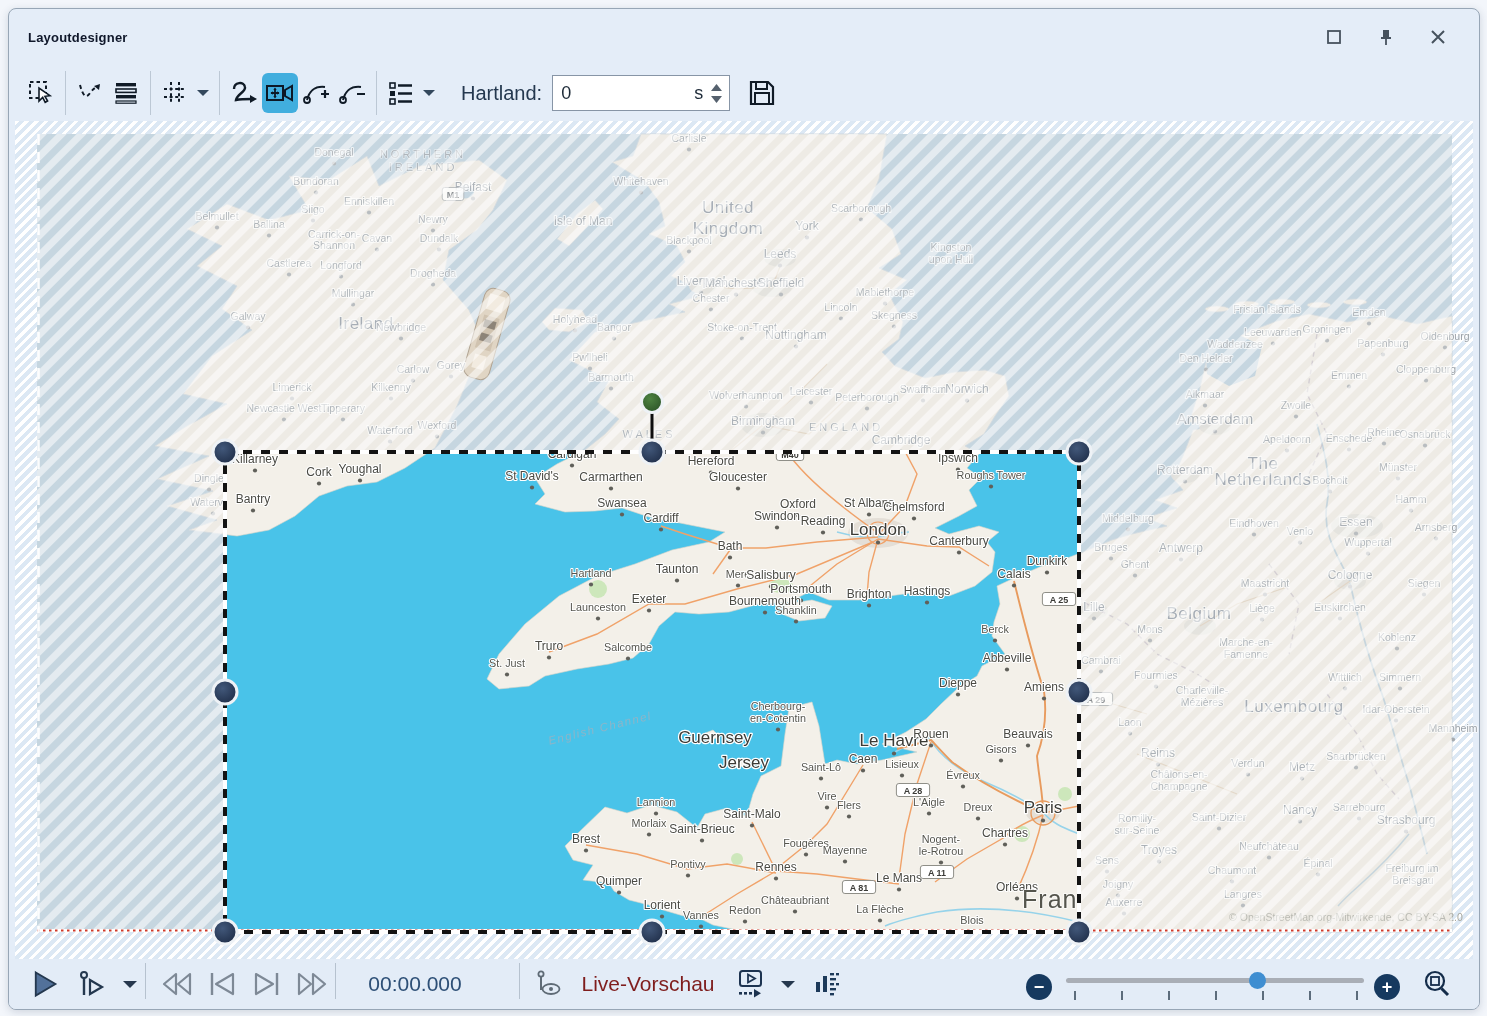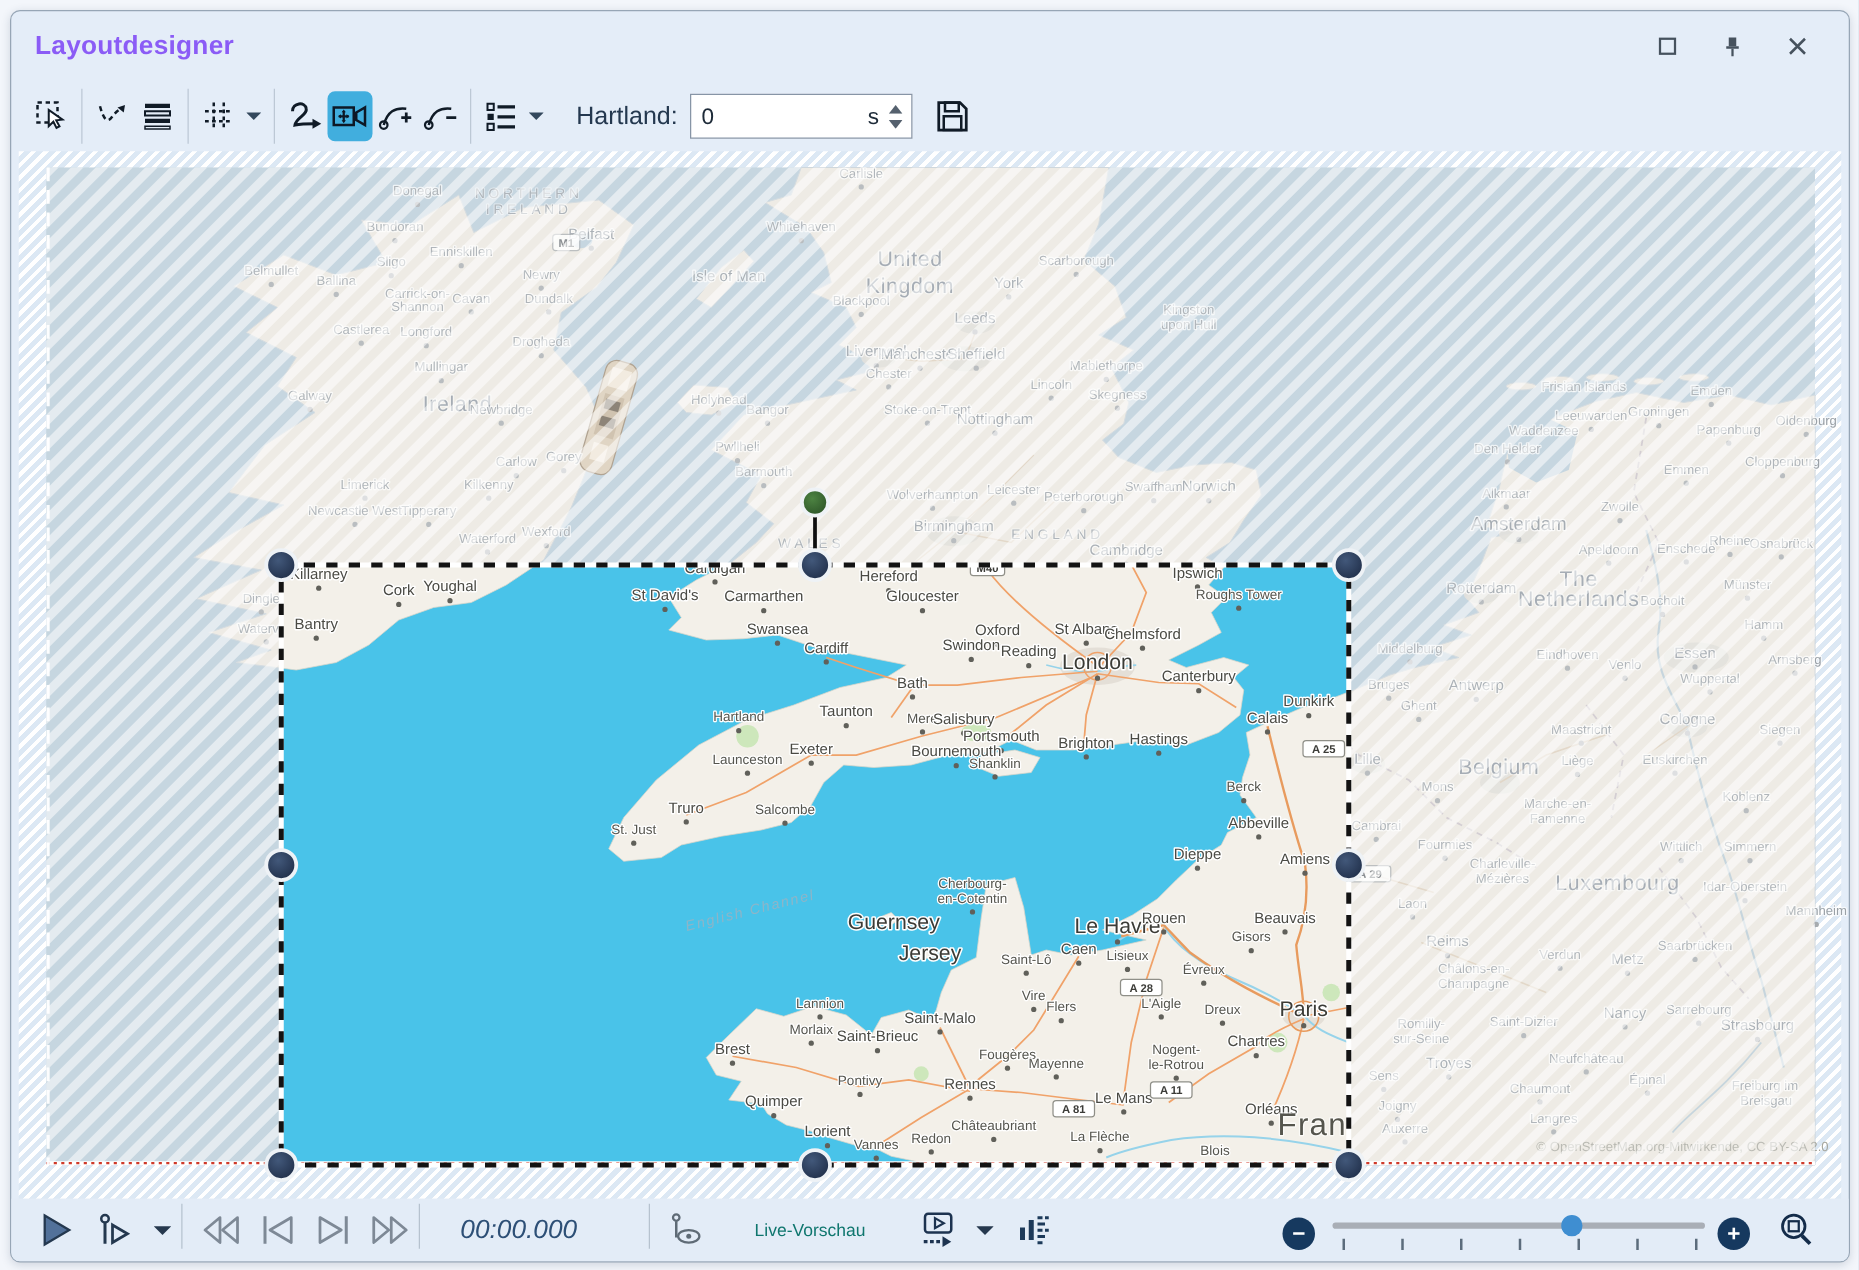--- a/index.html
+++ b/index.html
@@ -1,40 +1,40 @@
 <!DOCTYPE html>
 <html><head>
 <meta charset="utf-8">
 <style>
   html,body{margin:0;padding:0;}
   body{width:1487px;height:1016px;background:#f3f6fb;font-family:"Liberation Sans",sans-serif;position:relative;overflow:hidden;}
   .window{position:absolute;left:8px;top:8px;width:1470px;height:1000px;background:#e4edf8;border:1.5px solid #97a6b6;border-radius:8px;box-shadow:0 2px 8px rgba(40,60,90,.18);overflow:hidden;}
   .titlebar{position:absolute;left:0;top:0;right:0;height:56px;display:flex;align-items:center;}
-  .title{margin-left:19px;font-size:21px;font-weight:bold;color:#8b5cf6;letter-spacing:.2px;}
+  .title{margin-left:19px;font-size:13px;font-weight:bold;color:#0f172a;letter-spacing:.2px;}
   .winbtns{margin-left:auto;margin-right:30px;display:flex;gap:30px;align-items:center;}
   .winbtn{width:22px;height:22px;display:flex;align-items:center;justify-content:center;cursor:pointer;}
   .toolbar{position:absolute;left:0;top:56px;right:0;height:56px;display:flex;align-items:center;}
   .tbtn{width:36px;height:40px;display:flex;align-items:center;justify-content:center;border-radius:6px;flex:none;}
   .tbtn.active{background:#41aede;}
   .tsep{width:1px;height:44px;background:#bcc8d5;margin:0 6px;flex:none;}
   .tcaret{width:20px;height:40px;display:flex;align-items:center;justify-content:center;flex:none;}
   .zlabel{font-size:20px;color:#24384f;margin:0 10px 0 22px;}
   .zfield{width:176px;height:34px;background:#fff;border:1px solid #8795a6;display:flex;align-items:center;}
   .zfield input{border:none;outline:none;width:100px;font-size:18px;color:#1d2a38;padding-left:8px;background:transparent;font-family:"Liberation Sans",sans-serif;}
   .zunit{font-size:18px;color:#1d2a38;margin-left:auto;}
   .spin{width:26px;height:32px;display:flex;flex-direction:column;align-items:center;justify-content:center;gap:5px;}
   .spin svg{display:block;}
   .savebtn{margin-left:14px;width:36px;height:40px;display:flex;align-items:center;justify-content:center;}
   .canvas-area{position:absolute;left:6px;top:112px;right:6px;bottom:50px;background:repeating-linear-gradient(135deg,#ffffff 0 3px,#dce8f4 3px 7px);}
   #mapsvg{position:absolute;left:22px;top:13px;overflow:visible;}
   .bottombar{position:absolute;left:0;bottom:0;right:0;height:50px;background:#e3ecf7;}
   .bb{position:absolute;top:0;height:44px;display:flex;align-items:center;justify-content:center;}
   .bsep{position:absolute;top:4px;width:1px;height:36px;background:#b6c2cf;}
-  .timetxt{font-size:21px;color:#2d4f76;font-style:italic;}
-  .livetxt{font-size:14px;color:#0f766e;}
+  .timetxt{font-size:21px;color:#2d4f76;}
+  .livetxt{font-size:21px;color:#7f1d1d;}
   .zoomcirc{width:26px;height:26px;border-radius:50%;background:#16395f;color:#fff;display:flex;align-items:center;justify-content:center;font-size:18px;font-weight:bold;line-height:1;}
   .track{position:absolute;left:1057px;top:19px;width:298px;height:5px;background:#a9aeb6;border-radius:3px;}
   .thumb{position:absolute;top:-6px;width:17px;height:17px;border-radius:50%;background:#3f8ed1;}
   .ticks{position:absolute;left:1057px;top:32px;width:298px;height:10px;}
   .tick{position:absolute;top:0;width:1.5px;height:9px;background:#5c6c7c;}
   
   .lb{font-family:"Liberation Sans",sans-serif;text-anchor:middle;paint-order:stroke;stroke-linejoin:round;}
   .lb.cms{font-size:10.5px;fill:#9aa1a7;stroke:rgba(255,255,255,.7);stroke-width:2px;}
   .lb.cm{font-size:12px;fill:#949ca3;stroke:rgba(255,255,255,.7);stroke-width:2px;}
   .lb.cml{font-size:15px;fill:#8e969e;stroke:rgba(255,255,255,.7);stroke-width:2px;}

